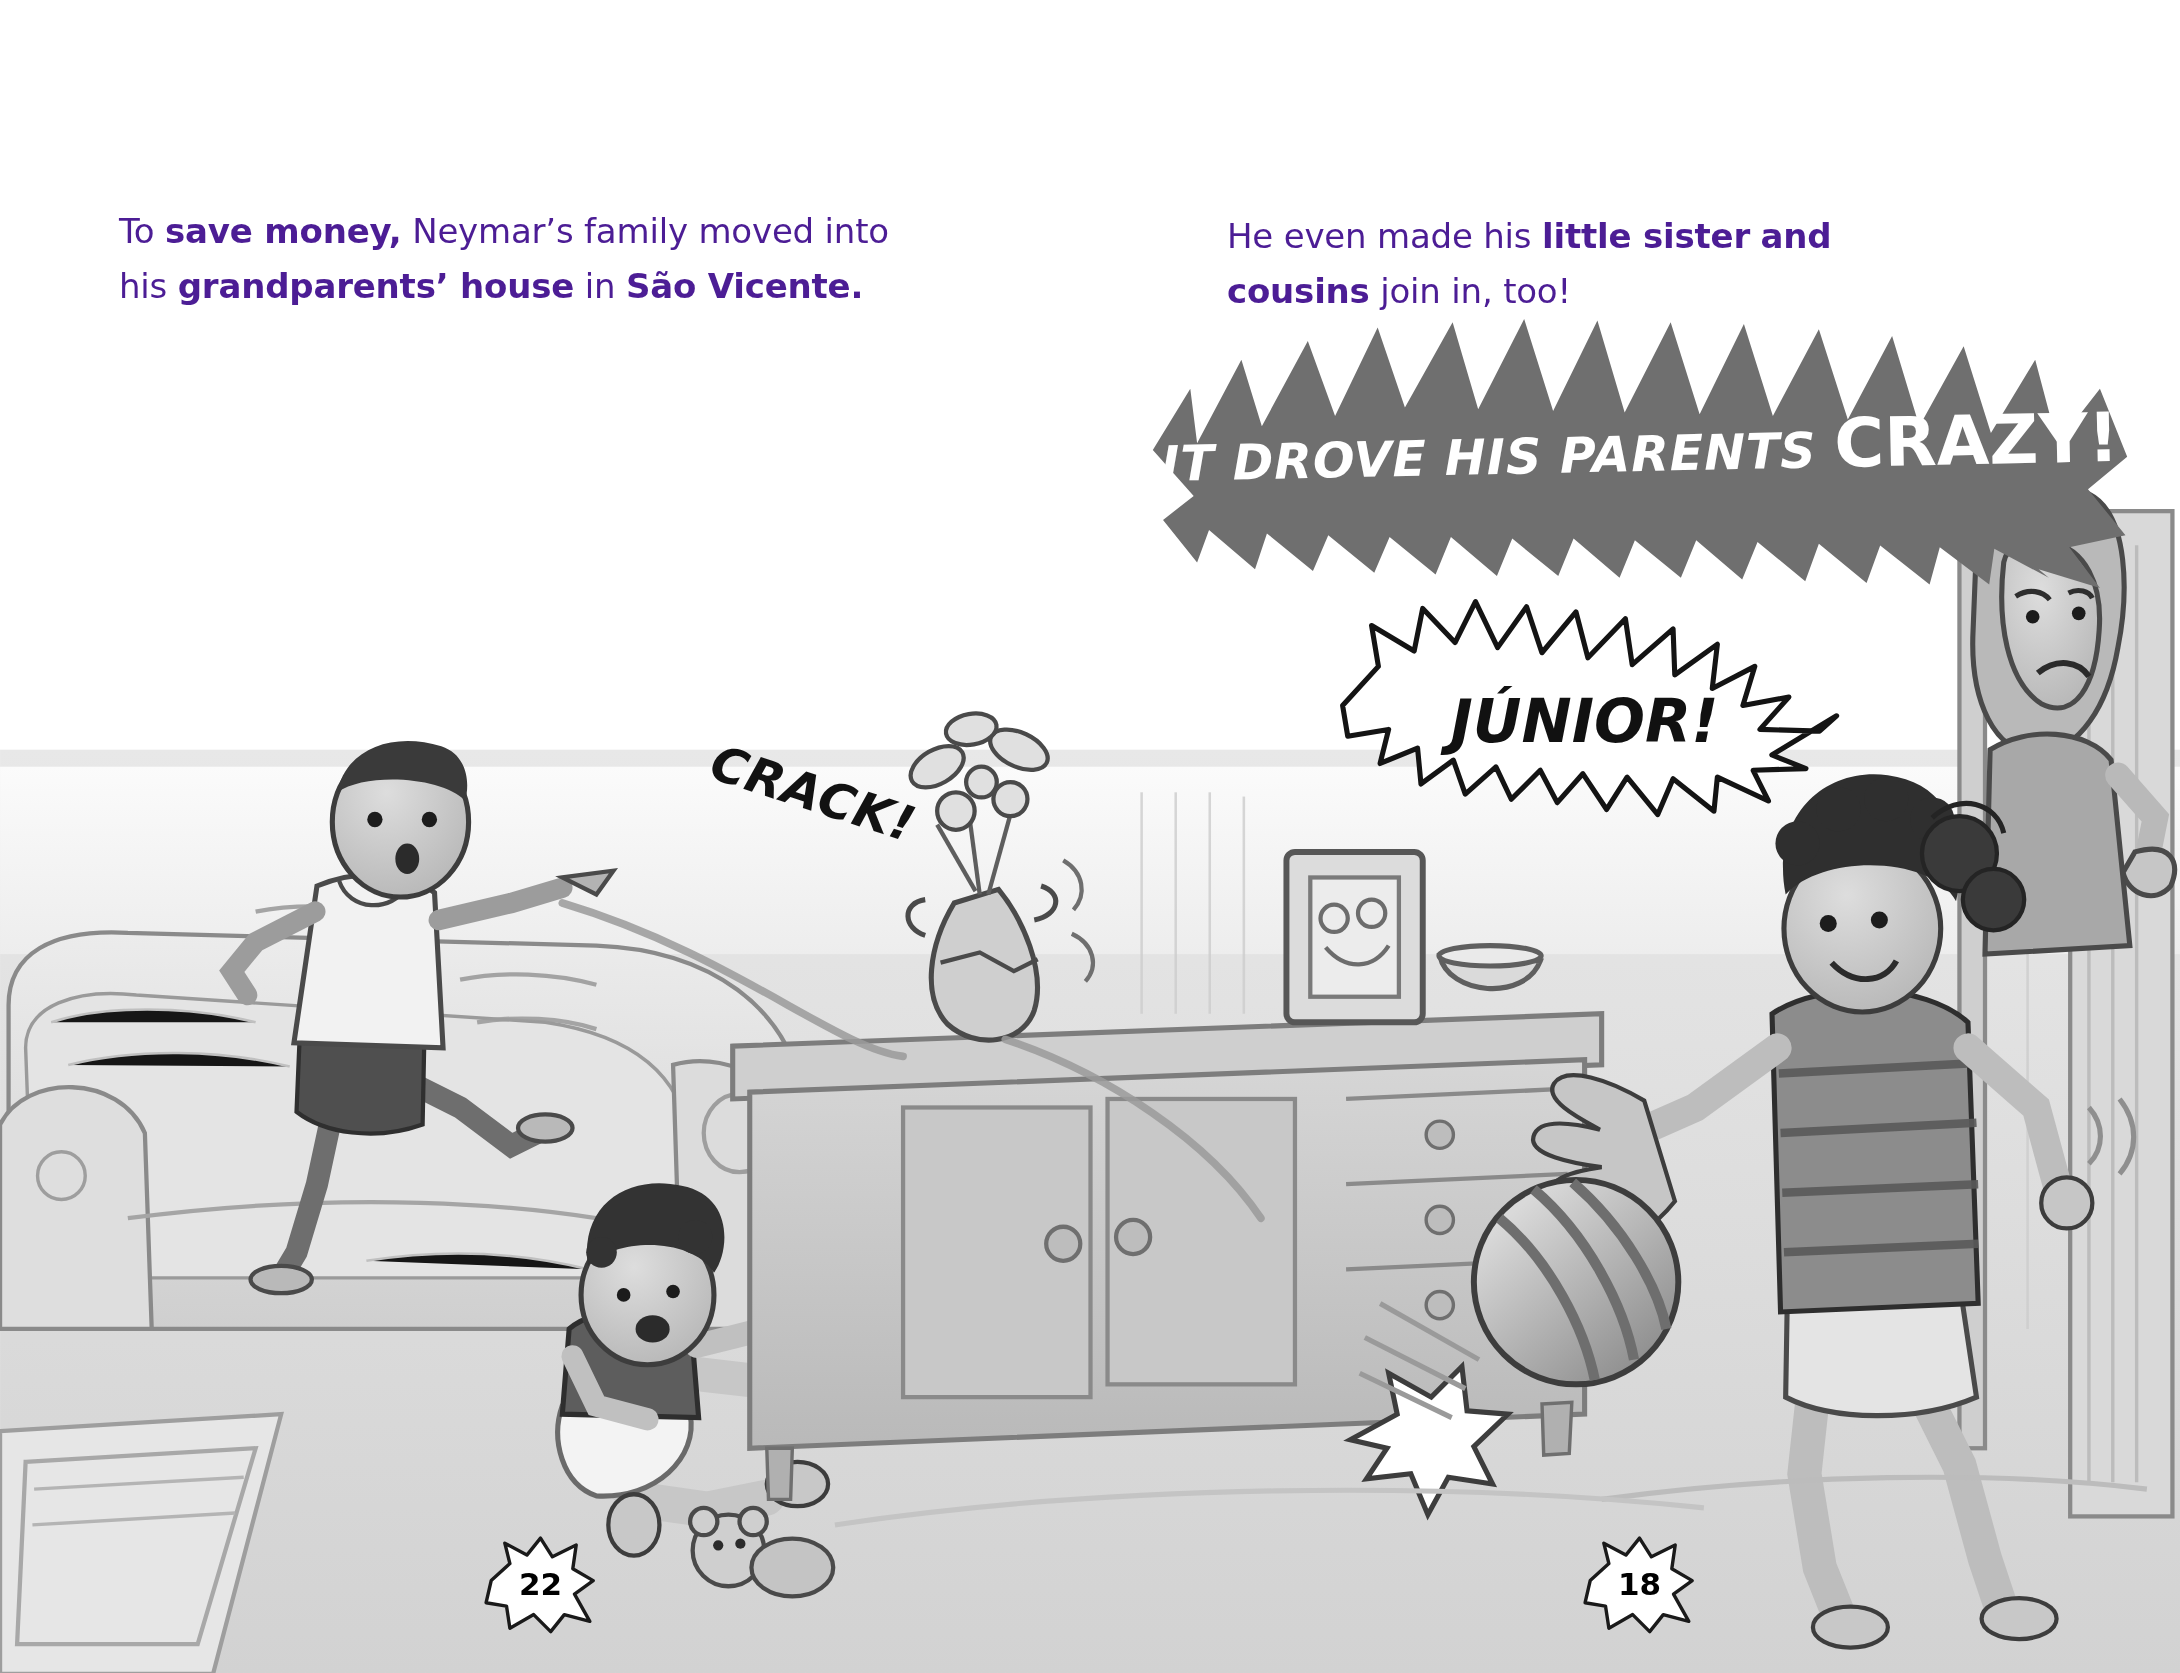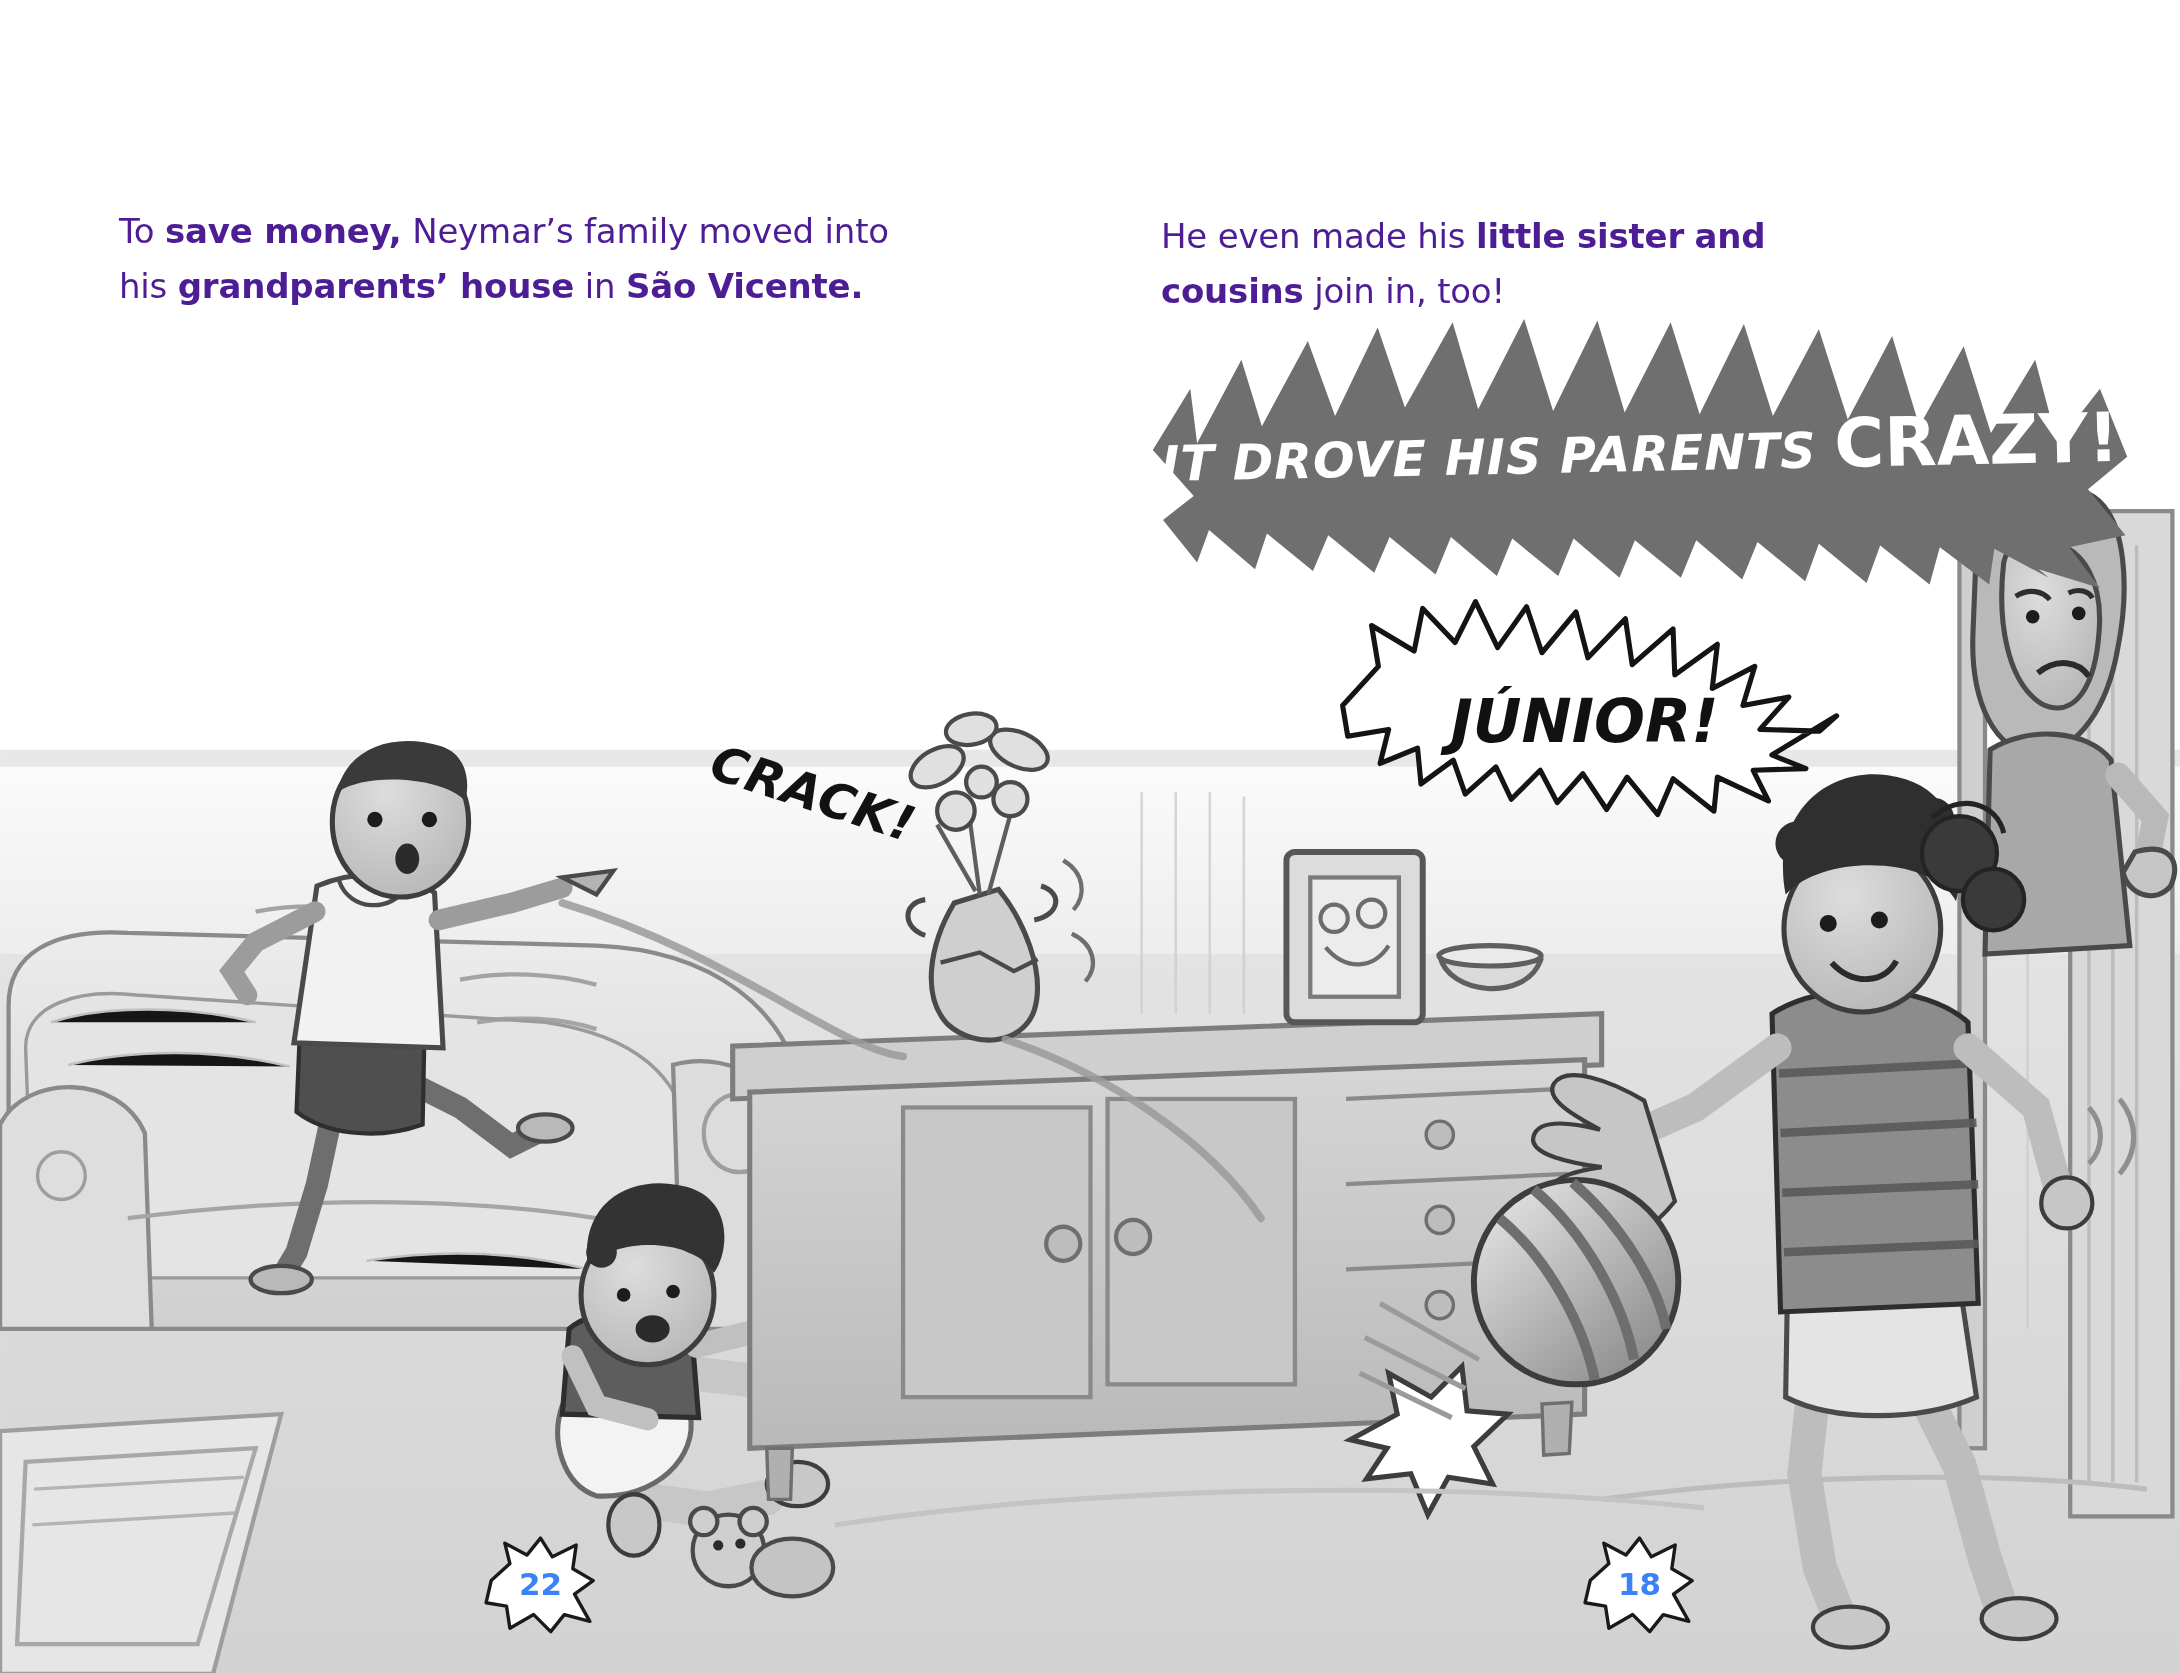--- a/index.html
+++ b/index.html
@@ -46,21 +46,21 @@
   }
   #left-col {
     left: 119px;
     top: 170px;
     width: 801px;
   }
   #left-col .para + .para {
     margin-top: 48px;
   }
   #right-col {
-    left: 1161px;
+    left: 1227px;
     top: 175px;
     width: 707px;
   }
 
   
   .burst {
     position: absolute;
     display: flex;
     align-items: center;
     justify-content: center;
@@ -139,21 +139,21 @@
     position: absolute;
     inset: 0;
     width: 100%;
     height: 100%;
   }
   .pagenum span {
     position: relative;
     z-index: 3;
     font-size: 31px;
     font-weight: 700;
-    color: #3b82f6;
+    color: #000000;
     font-family: "DejaVu Sans", sans-serif;
   }
   #page-left { left: 481px; top: 1533px; }
   #page-right { left: 1580px; top: 1533px; }
 </style>
 </head>
 <body>
 
 <div class="spread">
 

